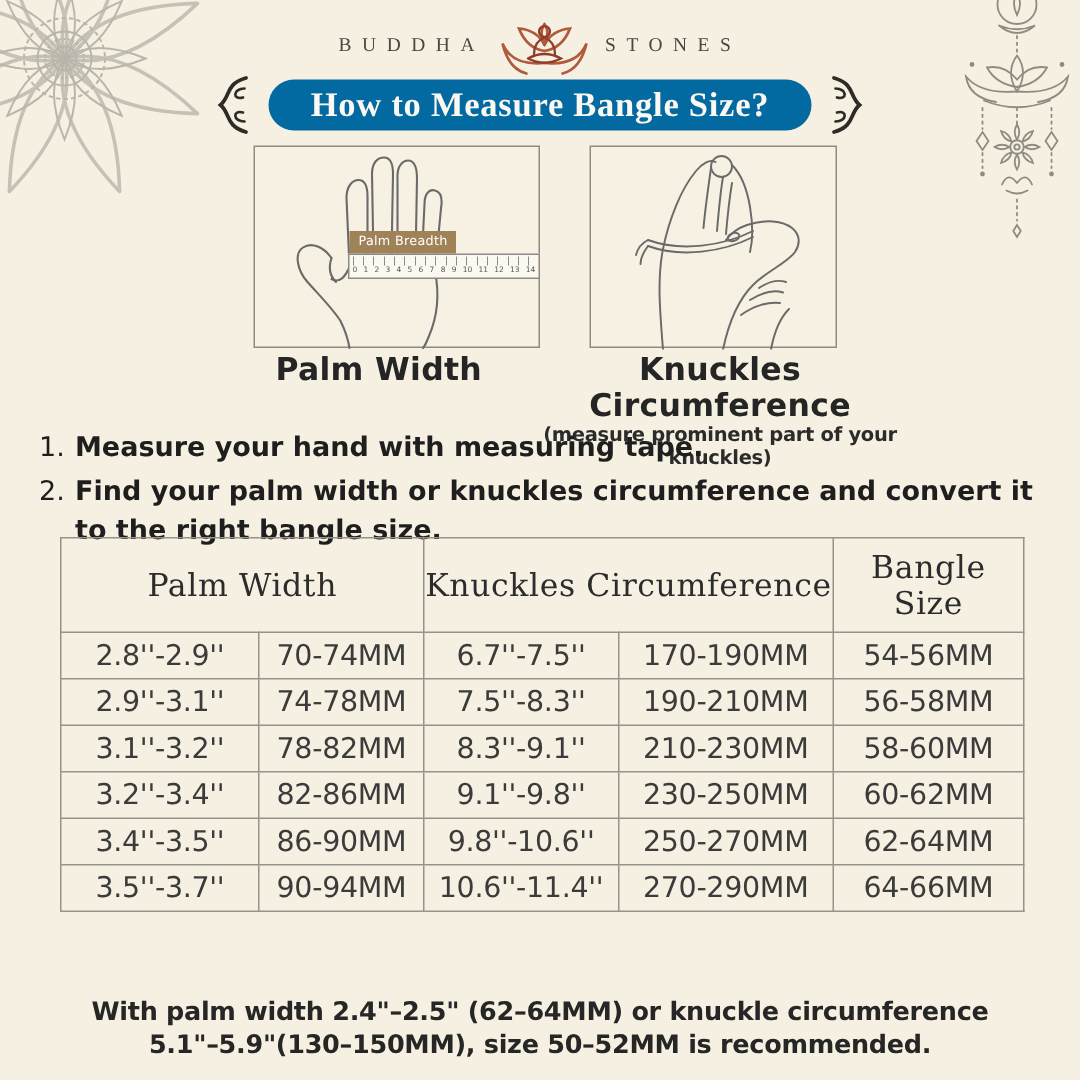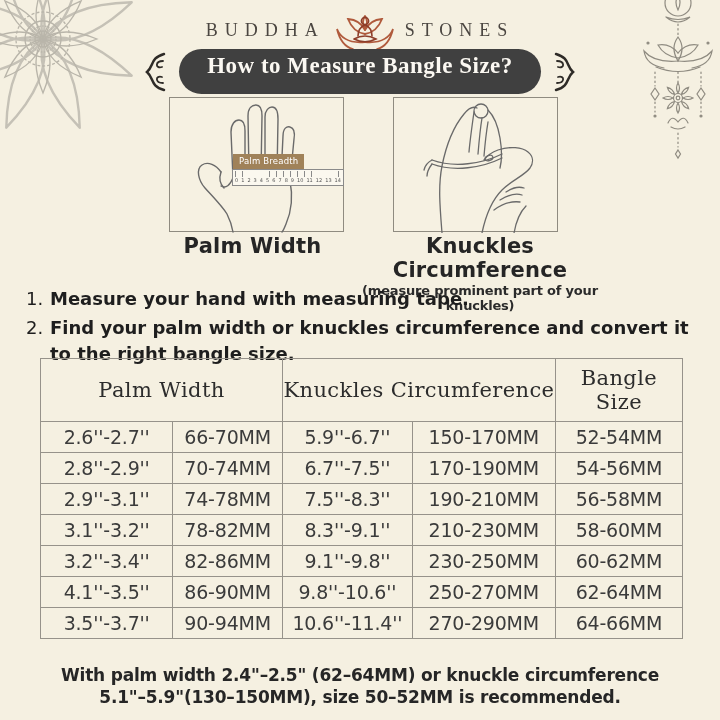--- a/index.html
+++ b/index.html
@@ -8,34 +8,34 @@
     background:#f5f0e1;
     font-family:"DejaVu Sans",sans-serif;
     color:#222;
   }
   
   .mandala{position:absolute;left:-82px;top:-86px;width:250px;height:250px;}
   .ornament{position:absolute;left:608px;top:0;width:112px;height:168px;}
   
   .brand{position:absolute;top:8px;left:0;right:0;height:44px;
     display:flex;align-items:center;justify-content:center;gap:8px;}
-  .brand-word{font-family:"Liberation Serif",serif;font-size:18px;letter-spacing:7px;
+  .brand-word{font-family:"Liberation Serif",serif;font-size:13px;letter-spacing:7px;
     color:#4b4641;font-weight:500;}
   
   .banner-row{position:absolute;top:49px;left:0;right:0;
     display:flex;align-items:center;justify-content:center;gap:12px;}
-  .pill{background:#404040;color:#fbf8f2;border-radius:26px;
-    padding:4px 28px 15px;font-family:"Liberation Serif",serif;
+  .pill{background:#0369a1;color:#fbf8f2;border-radius:26px;
+    padding:4px 28px 4px;font-family:"Liberation Serif",serif;
     font-weight:700;font-size:23px;letter-spacing:0.5px;white-space:nowrap;}
   .swirl{width:27px;height:42px;}
   .swirl.flip{transform:scaleX(-1);}
   
   .illus-box{position:absolute;top:97px;height:135px;border:1px solid #8f8b80;
     background:#f6f1e2;box-sizing:border-box;}
-  .box-palm{left:169px;width:175px;}
+  .box-palm{left:169px;width:191px;}
   .box-knuckles{left:393px;width:165px;}
   .illus-box svg{position:absolute;left:0;top:0;}
   .ruler{position:absolute;left:62px;right:-1px;top:71px;height:17px;
     background:#fbf8ef;border:1px solid #8a8a8a;box-sizing:border-box;}
   .ruler-ticks{height:6px;margin:1px 2px 0;
     background:repeating-linear-gradient(90deg,#8a8a8a 0,#8a8a8a 0.7px,transparent 0.7px,transparent 6.9px);}
   .ruler-numbers{display:flex;justify-content:space-between;padding:0 2px;margin-top:1px;
     font-size:5px;line-height:1;color:#555;}
   .ruler-tag{position:absolute;left:63px;top:56px;background:#a08259;color:#fff;
     font-size:8.5px;line-height:1;padding:3px 6px 3px;letter-spacing:0.2px;}
@@ -264,27 +264,20 @@
   </colgroup>
   <thead>
     <tr>
       <th colspan="2">Palm Width</th>
       <th colspan="2">Knuckles Circumference</th>
       <th>Bangle Size</th>
     </tr>
   </thead>
   <tbody>
       <tr>
-        <td>2.6''-2.7''</td>
-        <td>66-70MM</td>
-        <td>5.9''-6.7''</td>
-        <td>150-170MM</td>
-        <td>52-54MM</td>
-      </tr>
-      <tr>
         <td>2.8''-2.9''</td>
         <td>70-74MM</td>
         <td>6.7''-7.5''</td>
         <td>170-190MM</td>
         <td>54-56MM</td>
       </tr>
       <tr>
         <td>2.9''-3.1''</td>
         <td>74-78MM</td>
         <td>7.5''-8.3''</td>
@@ -299,21 +292,21 @@
         <td>58-60MM</td>
       </tr>
       <tr>
         <td>3.2''-3.4''</td>
         <td>82-86MM</td>
         <td>9.1''-9.8''</td>
         <td>230-250MM</td>
         <td>60-62MM</td>
       </tr>
       <tr>
-        <td>4.1''-3.5''</td>
+        <td>3.4''-3.5''</td>
         <td>86-90MM</td>
         <td>9.8''-10.6''</td>
         <td>250-270MM</td>
         <td>62-64MM</td>
       </tr>
       <tr>
         <td>3.5''-3.7''</td>
         <td>90-94MM</td>
         <td>10.6''-11.4''</td>
         <td>270-290MM</td>

